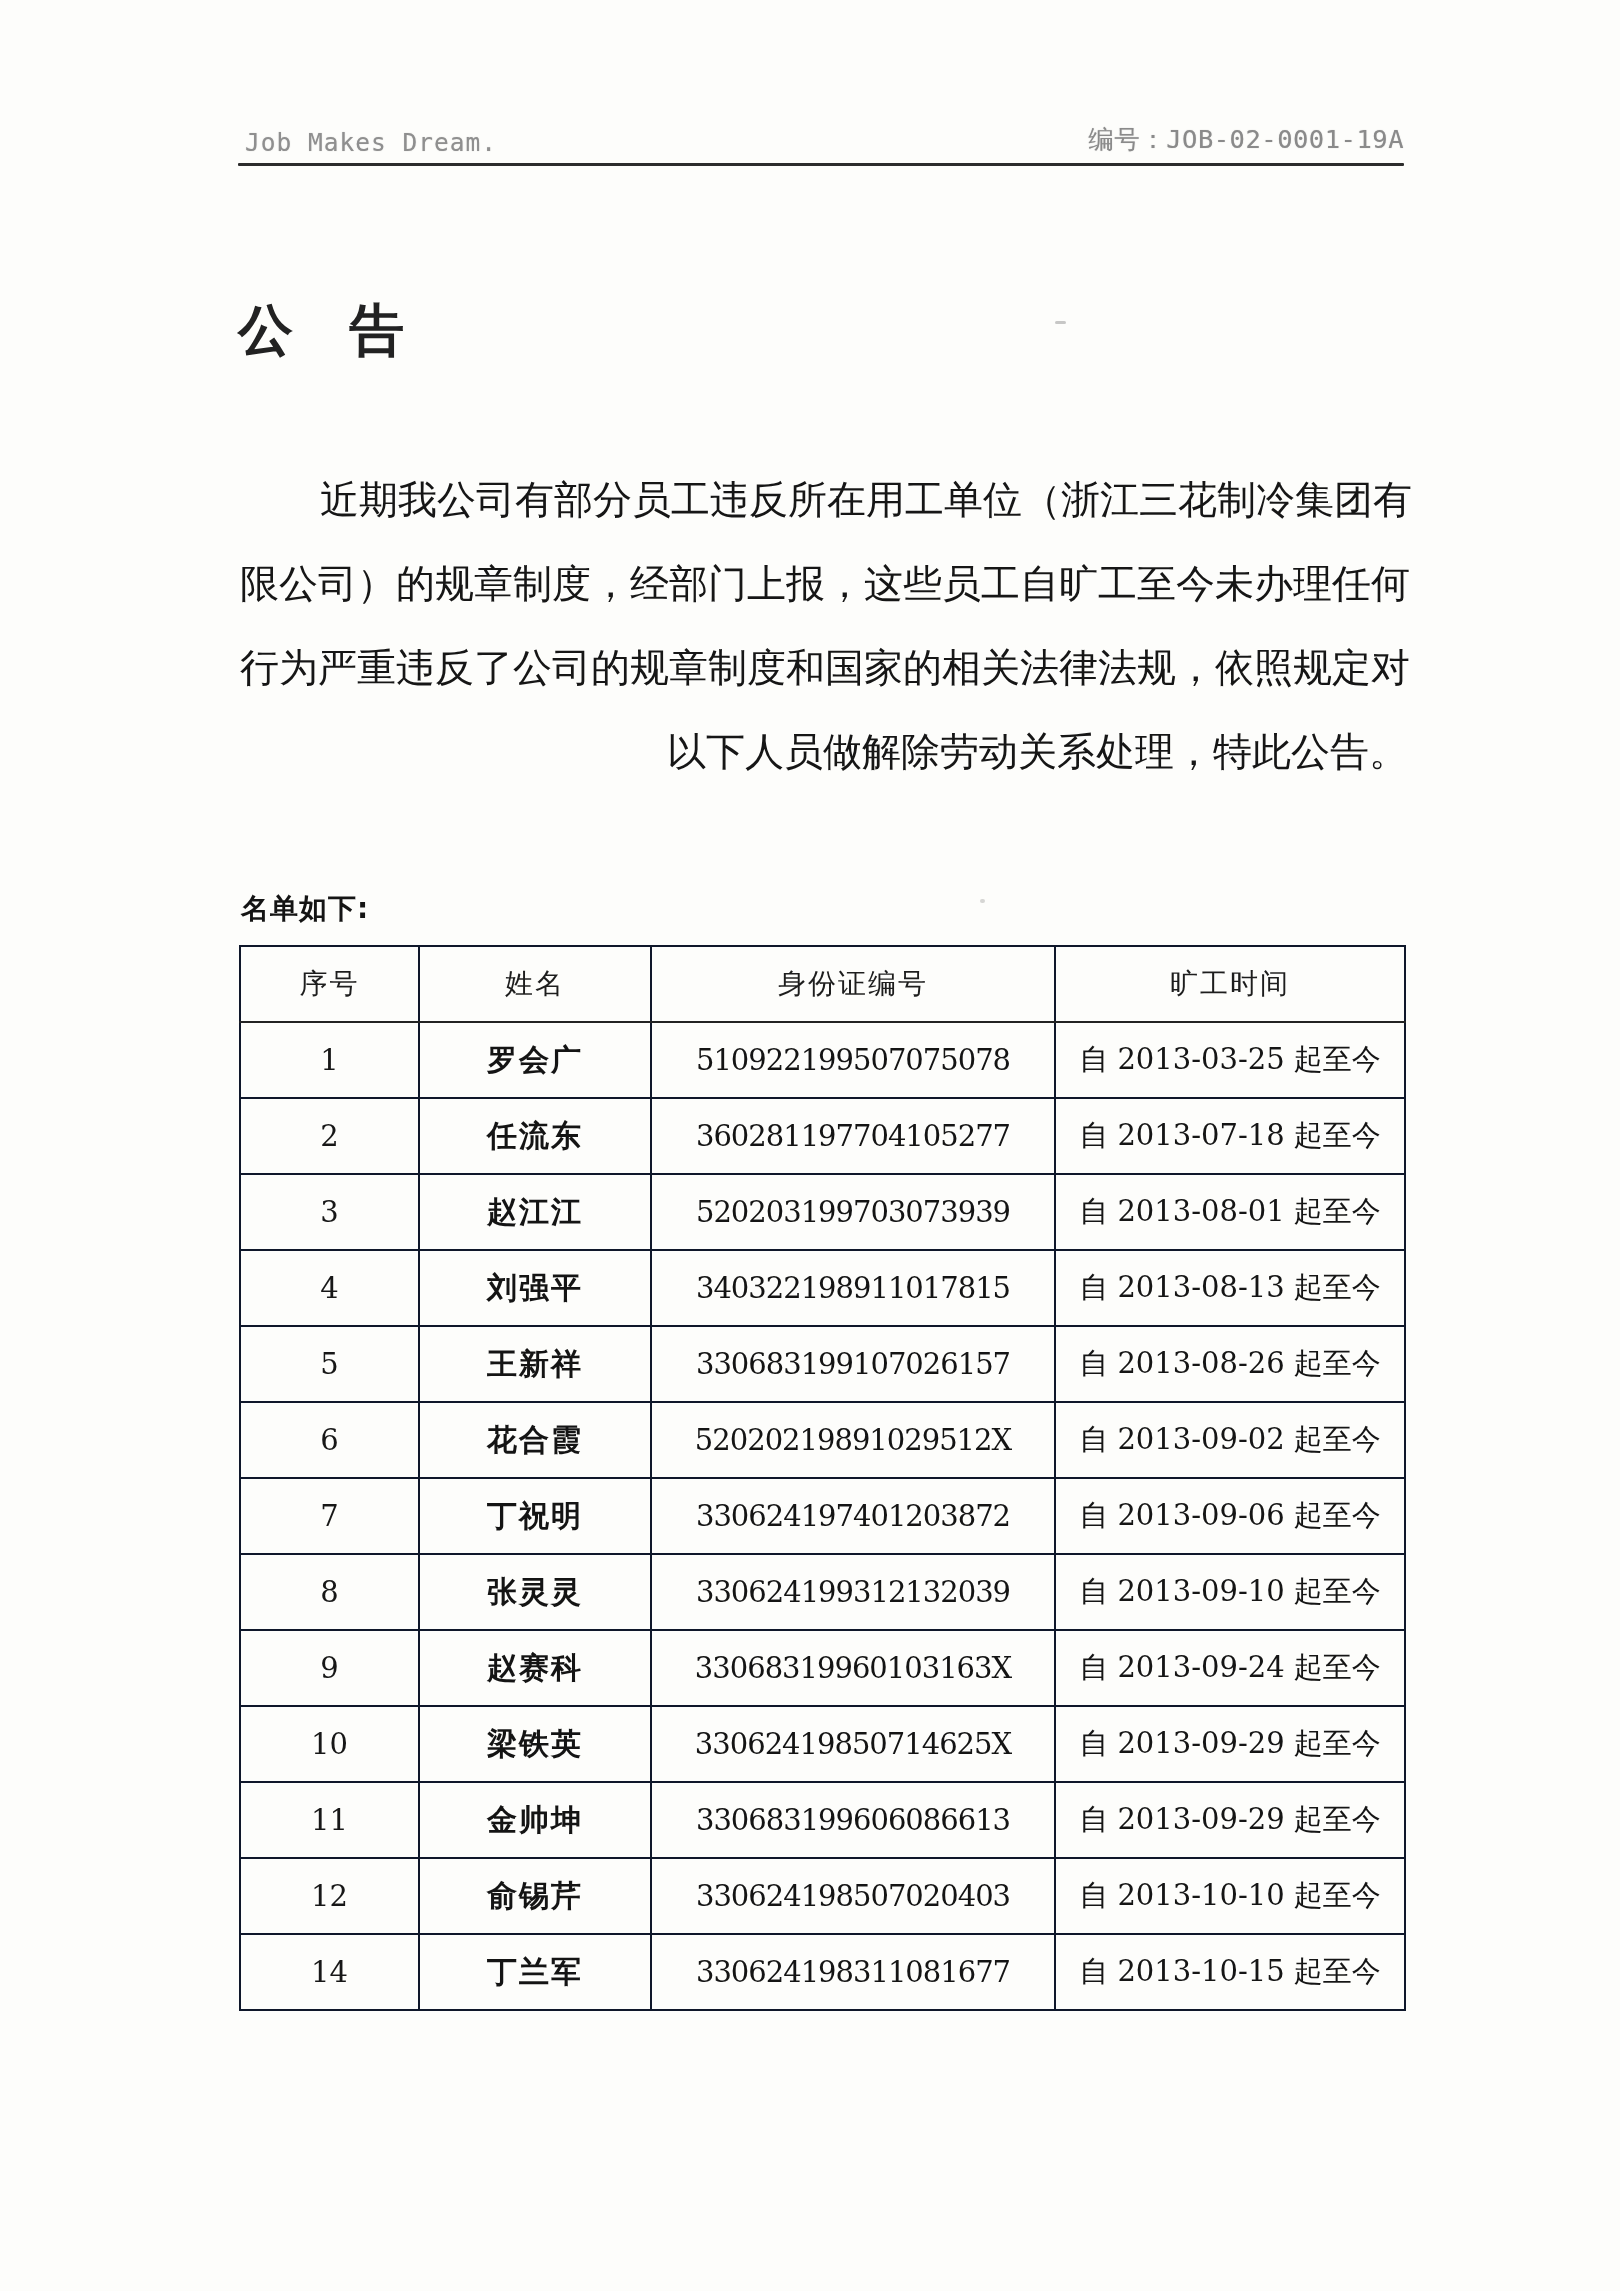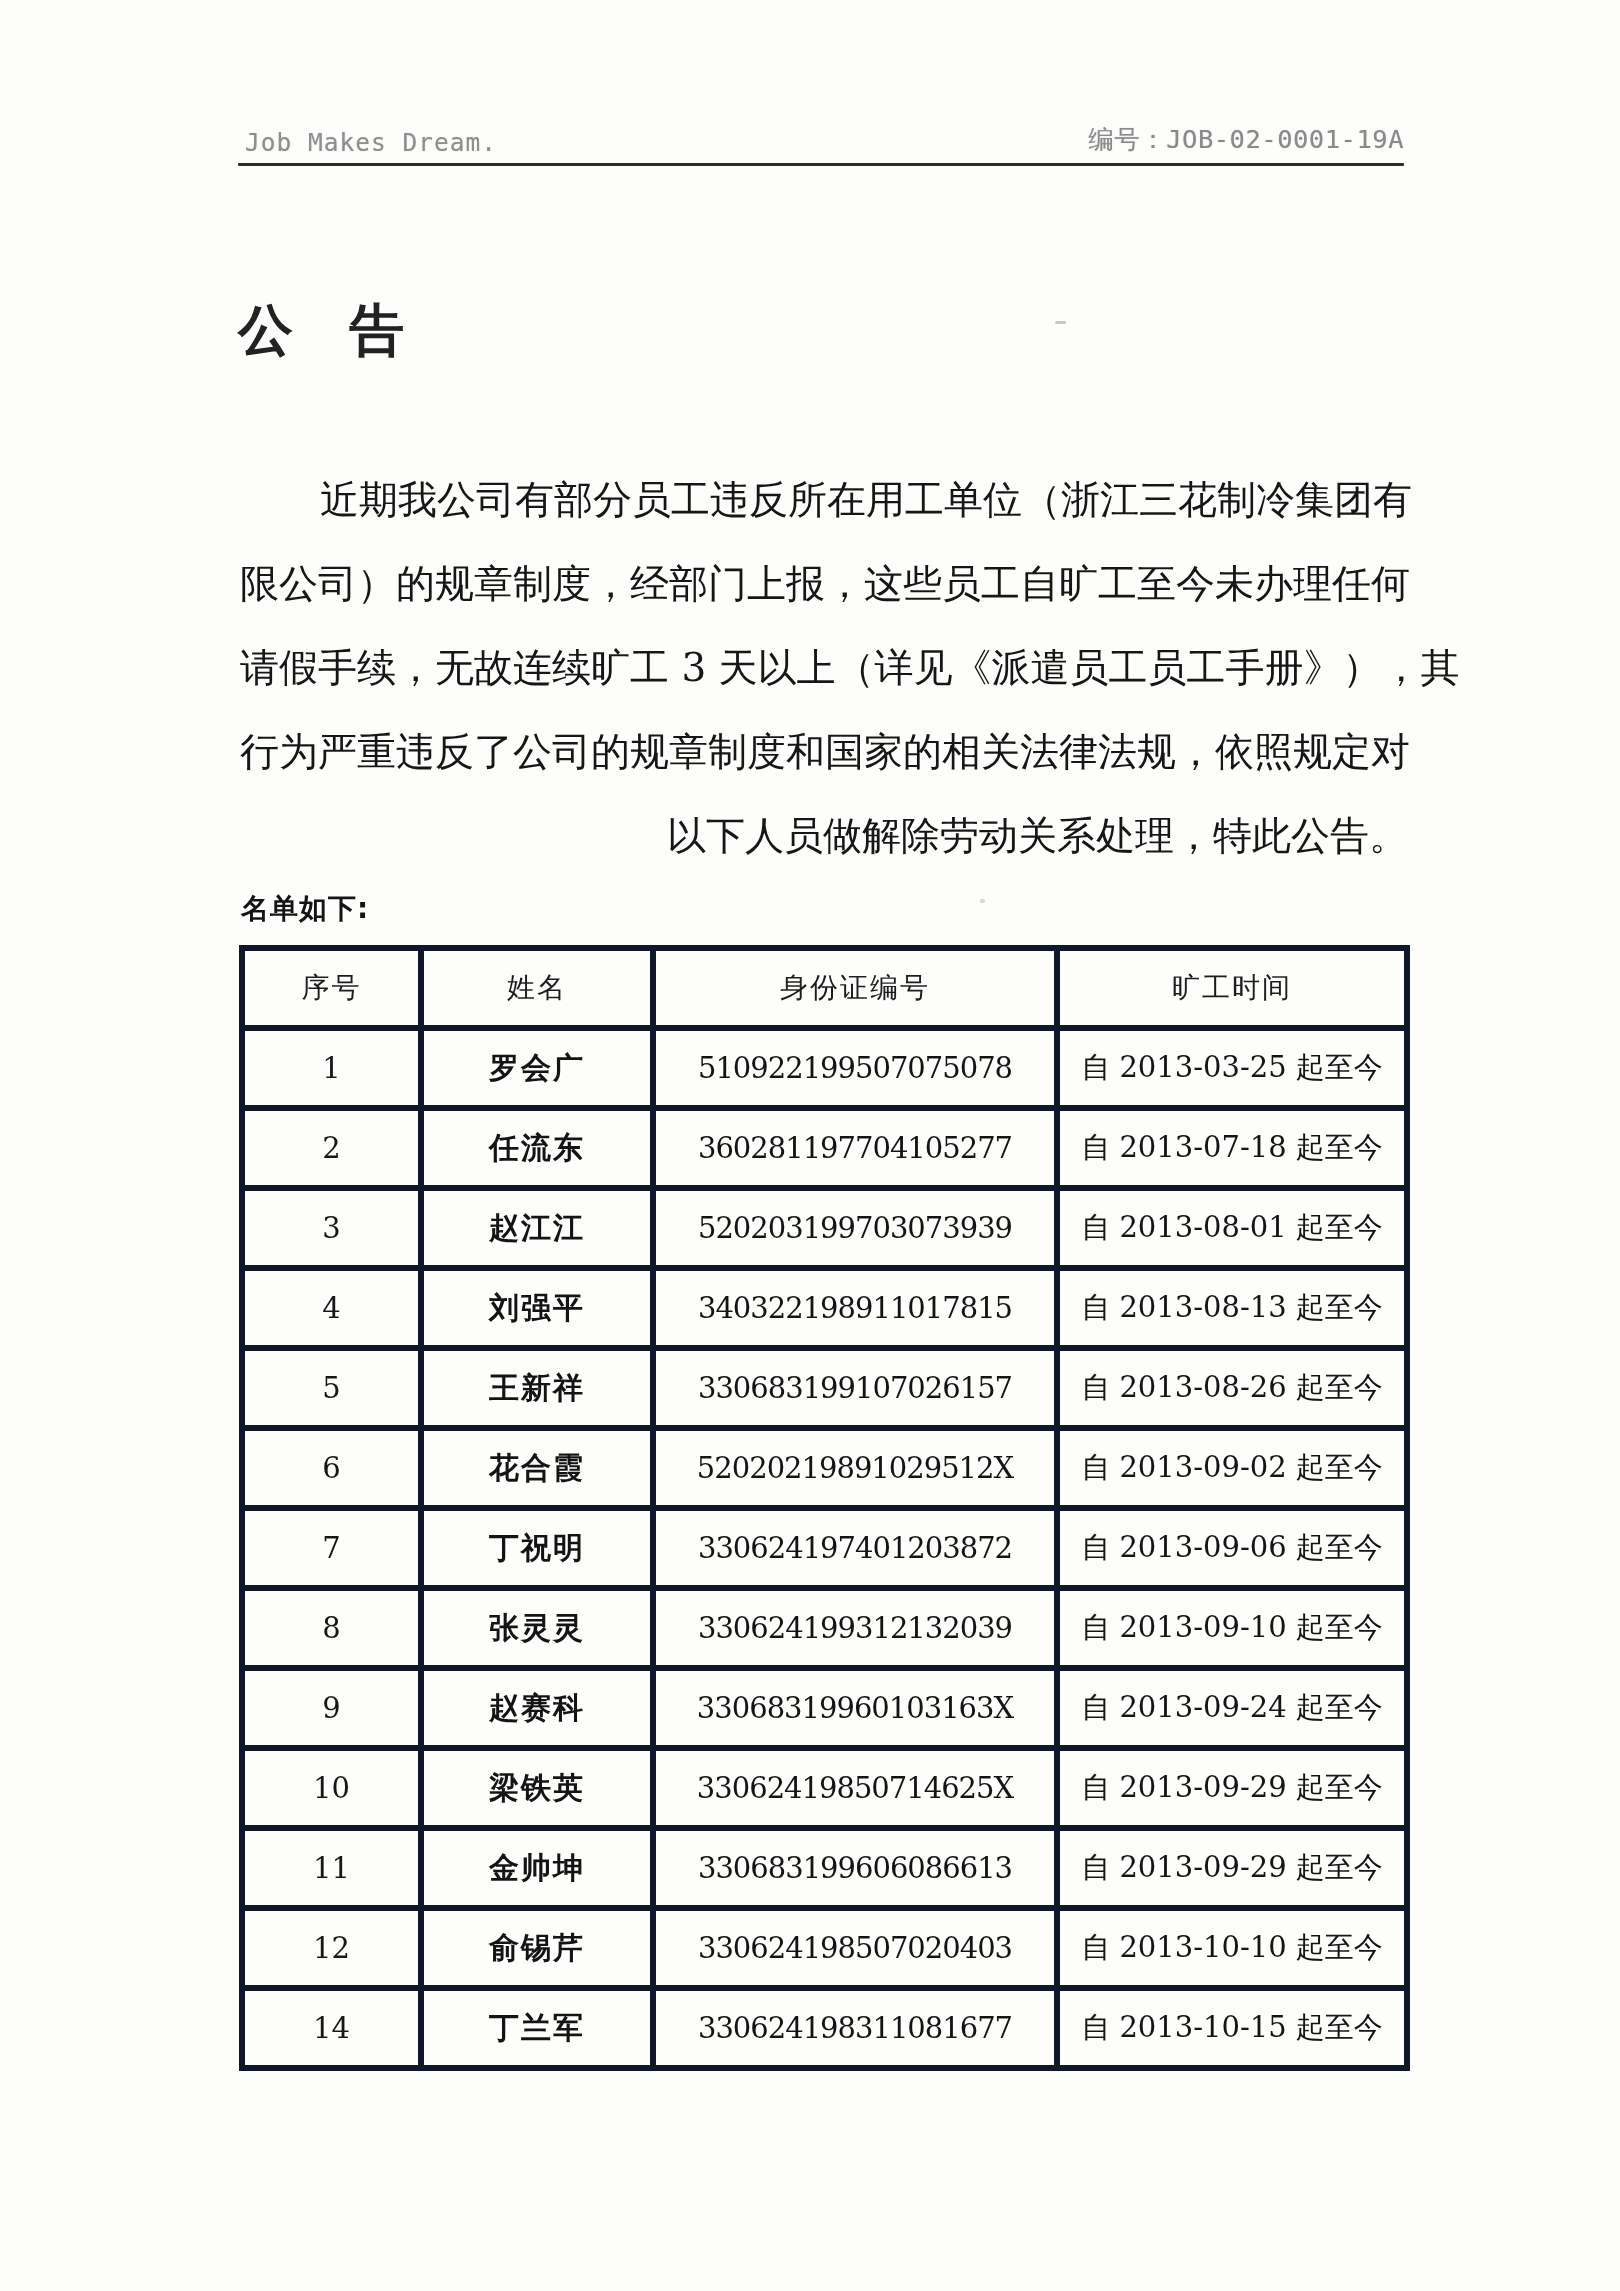--- a/index.html
+++ b/index.html
@@ -51,21 +51,21 @@
     font-family:"DejaVu Sans","Liberation Sans",sans-serif;
     font-size:28px;font-weight:bold;color:#141414;letter-spacing:1px;
   }
   
   .tbl-wrap{position:absolute;left:239px;top:945px;width:1165px;}
   table.roster{
     border-collapse:collapse;table-layout:fixed;width:1165px;
     border:2.9px solid #232323;
   }
   table.roster th,table.roster td{
-    border:6px solid #0f172a;text-align:center;vertical-align:middle;padding:0;
+    border:2px solid #0f172a;text-align:center;vertical-align:middle;padding:0;
   }
   table.roster thead th{
     height:74px;font-size:28px;font-weight:500;color:#1d1d1d;
     border-bottom:2.9px solid #232323;letter-spacing:2px;
   }
   table.roster tbody td{height:74px;}
   td.c-seq{font-size:29px;color:#171717;}
   td.c-name{font-size:30px;font-weight:600;letter-spacing:2px;color:#141414;margin-left:40px;}
   td.c-id{font-size:29px;letter-spacing:-1px;color:#141414;margin-top:16px;}
   td.c-date{font-size:29px;color:#151515;letter-spacing:0px;}
@@ -84,21 +84,20 @@
     <span class="hdr-docnum">编号：JOB-02-0001-19A</span>
   </div>
   <div class="hdr-rule"></div>
 
   <div class="doc-title">公 告</div>
   <div class="artifact title-dash"></div>
 
   <div class="body-block">
     <div class="body-line indent">近期我公司有部分员工违反所在用工单位（浙江三花制冷集团有</div>
     <div class="body-line">限公司）的规章制度，经部门上报，这些员工自旷工至今未办理任何</div>
-    <div class="body-line">请假手续，无故连续旷工 3 天以上（详见《派遣员工员工手册》），其</div>
     <div class="body-line">行为严重违反了公司的规章制度和国家的相关法律法规，依照规定对</div>
     <div class="body-line">以下人员做解除劳动关系处理，特此公告。</div>
   </div>
 
   <div class="list-label">名单如下:</div>
   <div class="artifact list-speck"></div>
 
   <div class="tbl-wrap">
     <table class="roster">
       <colgroup>

